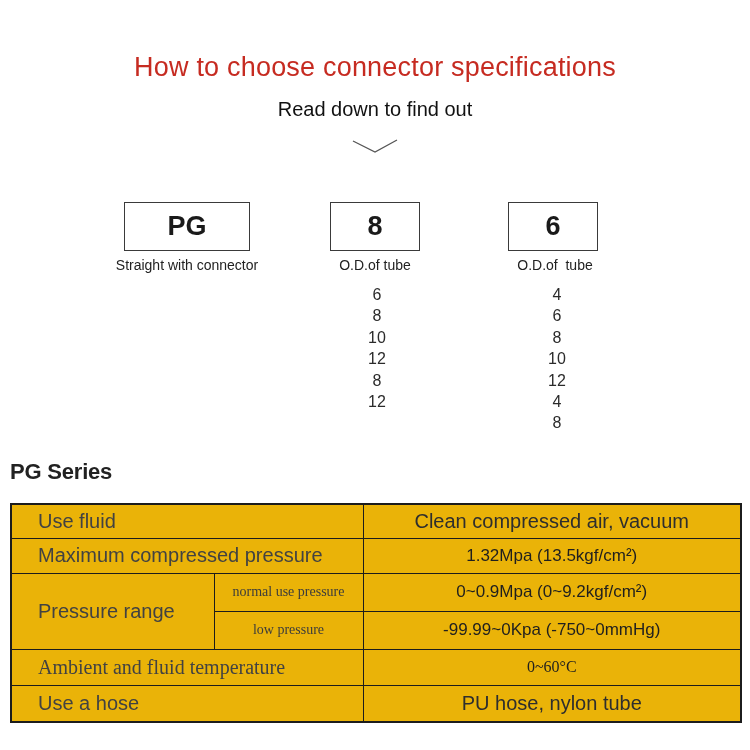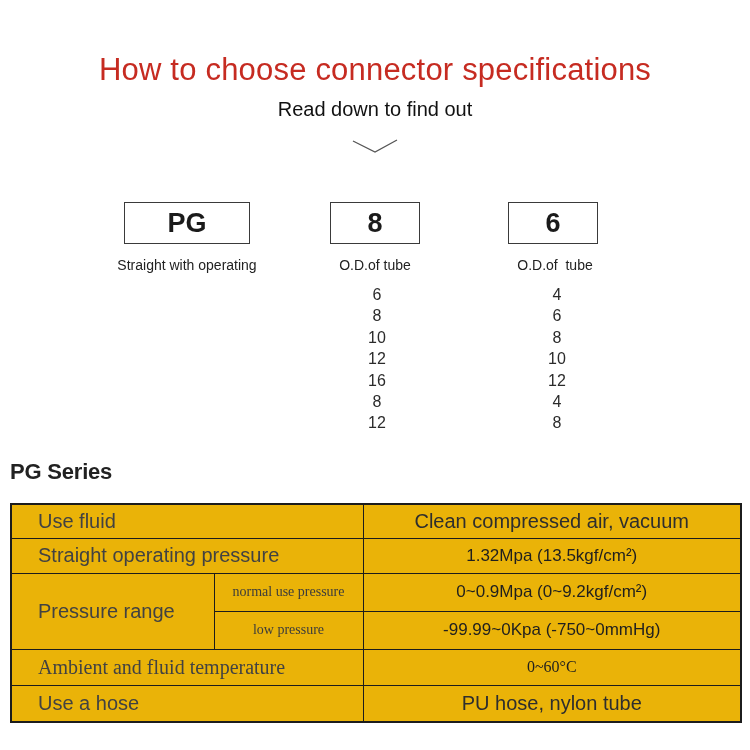--- a/index.html
+++ b/index.html
@@ -7,35 +7,35 @@
   body { font-family: "Liberation Sans", sans-serif; }
   .canvas {
     position: relative;
     width: 750px; height: 750px;
     background: #ffffff;
     overflow: hidden;
   }
   .title {
     position: absolute; top: 52px; left: 0; width: 100%;
     text-align: center;
-    font-size: 31px; font-weight: 400;
+    font-size: 27px; font-weight: 400;
     color: #c62b21;
     letter-spacing: 0.2px;
   }
   .subtitle {
     position: absolute; top: 98px; left: 0; width: 100%;
     text-align: center;
     font-size: 20px; color: #111111;
   }
   .chevron {
     position: absolute; top: 139px; left: 352px;
     width: 46px; height: 16px;
   }
   .code-box {
-    position: absolute; top: 202px; height: 42px;
+    position: absolute; top: 202px; height: 49px;
     border: 1.5px solid #3a3a3a;
     background: #ffffff;
     display: flex; align-items: center; justify-content: center;
     font-size: 27px; font-weight: 700; color: #1a1a1a;
   }
   .box-pg { left: 124px; width: 126px; }
   .box-8  { left: 330px; width: 90px; }
   .box-6  { left: 508px; width: 90px; }
   .caption {
     position: absolute; top: 257px; width: 200px;
@@ -105,30 +105,29 @@
   <div class="code-box box-pg">
     <span>PG</span>
   </div>
   <div class="code-box box-8">
     <span>8</span>
   </div>
   <div class="code-box box-6">
     <span>6</span>
   </div>
 
-  <div class="caption cap-pg">Straight with operating</div>
+  <div class="caption cap-pg">Straight with connector</div>
   <div class="caption cap-8">O.D.of tube</div>
   <div class="caption cap-6">O.D.of  tube</div>
 
   <div class="od-list list-8">
     <div>6</div>
     <div>8</div>
     <div>10</div>
     <div>12</div>
-    <div>16</div>
     <div>8</div>
     <div>12</div>
   </div>
 
   <div class="od-list list-6">
     <div>4</div>
     <div>6</div>
     <div>8</div>
     <div>10</div>
     <div>12</div>
@@ -143,21 +142,21 @@
       <col style="width:203px">
       <col style="width:149px">
       <col style="width:378px">
     </colgroup>
     <tbody>
       <tr class="r1">
         <td colspan="2" class="label beige">Use fluid</td>
         <td class="value v-lg beige">Clean compressed air, vacuum</td>
       </tr>
       <tr class="r2">
-        <td colspan="2" class="label">Straight operating pressure</td>
+        <td colspan="2" class="label">Maximum compressed pressure</td>
         <td class="value v-md">1.32Mpa (13.5kgf/cm²)</td>
       </tr>
       <tr class="r3">
         <td rowspan="2" class="label">Pressure range</td>
         <td class="sublabel beige">normal use pressure</td>
         <td class="value v-md beige">0~0.9Mpa (0~9.2kgf/cm²)</td>
       </tr>
       <tr class="r4">
         <td class="sublabel">low pressure</td>
         <td class="value v-md">-99.99~0Kpa (-750~0mmHg)</td>

